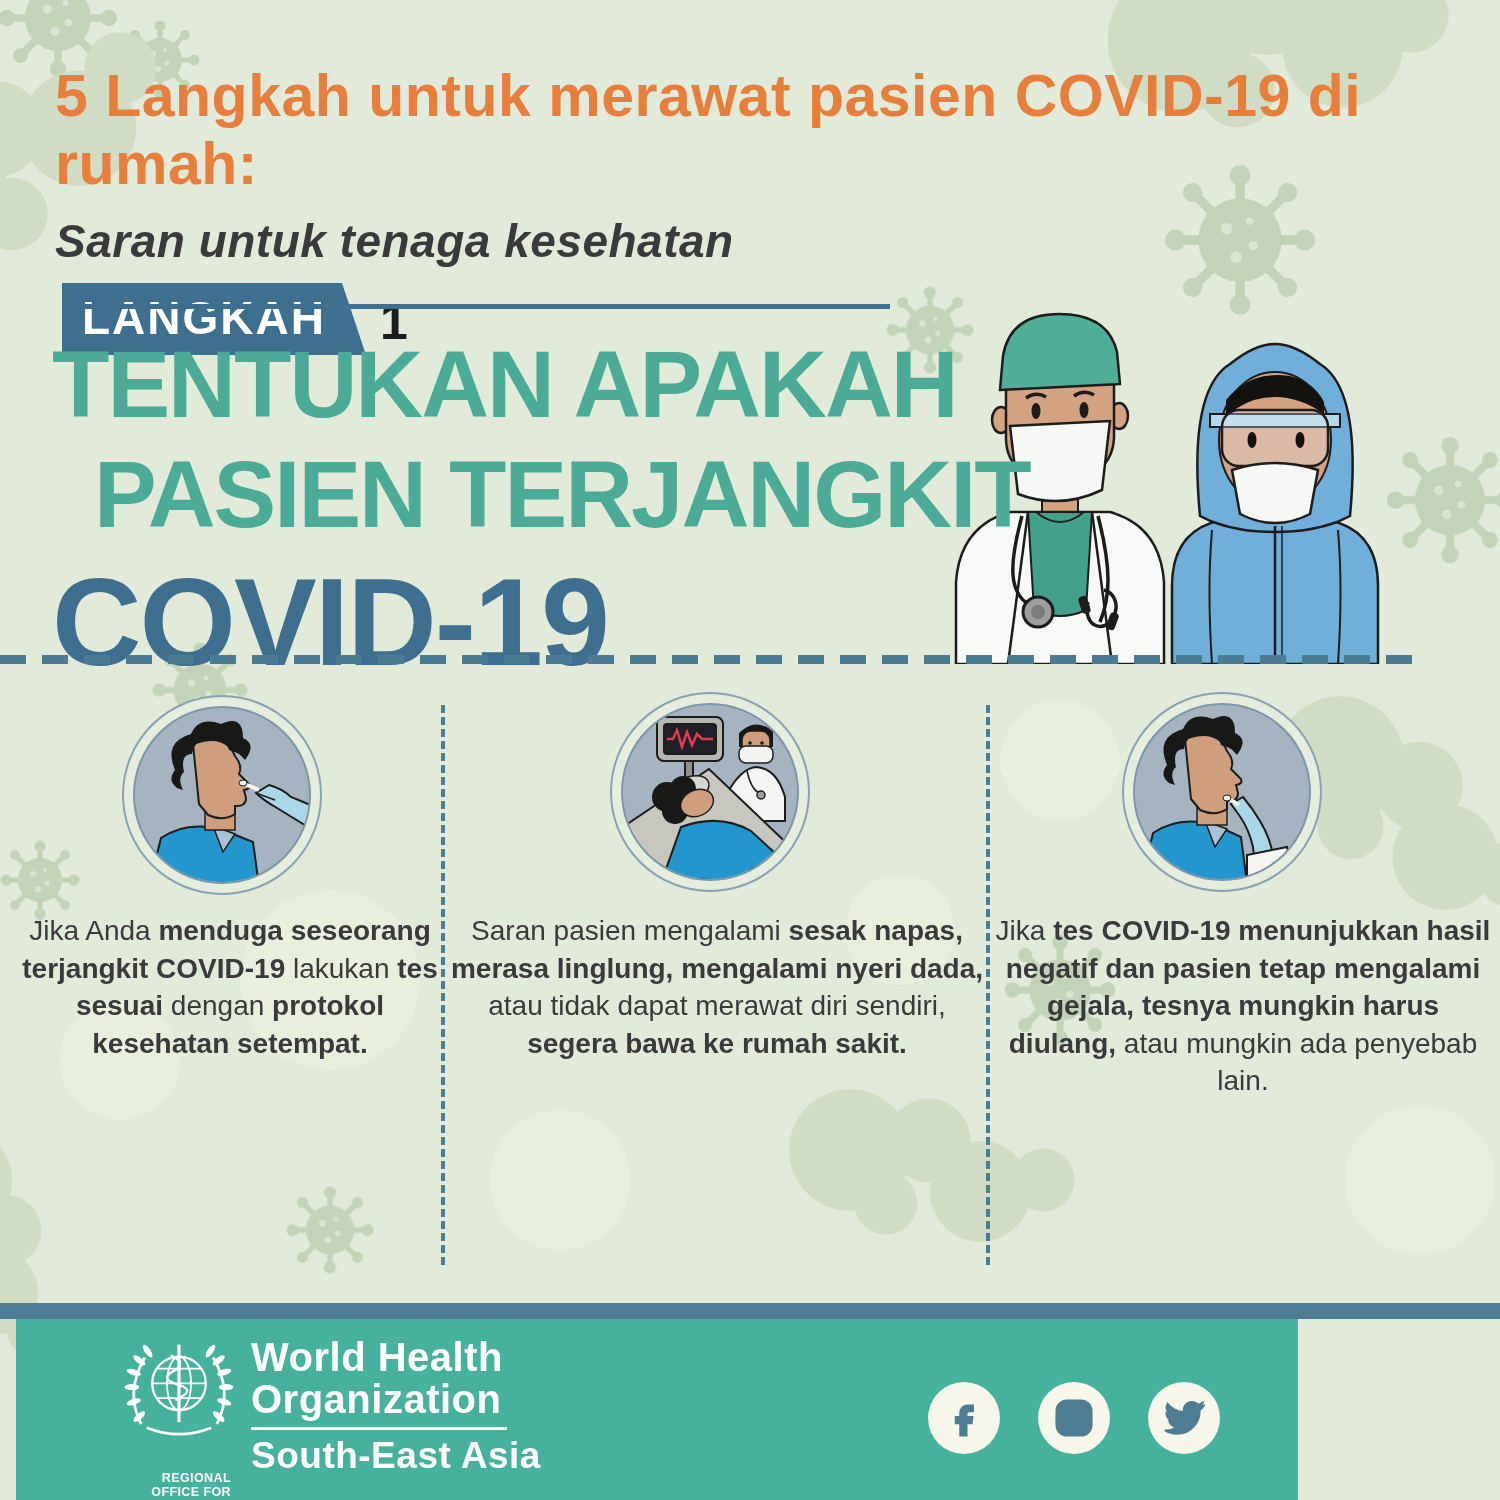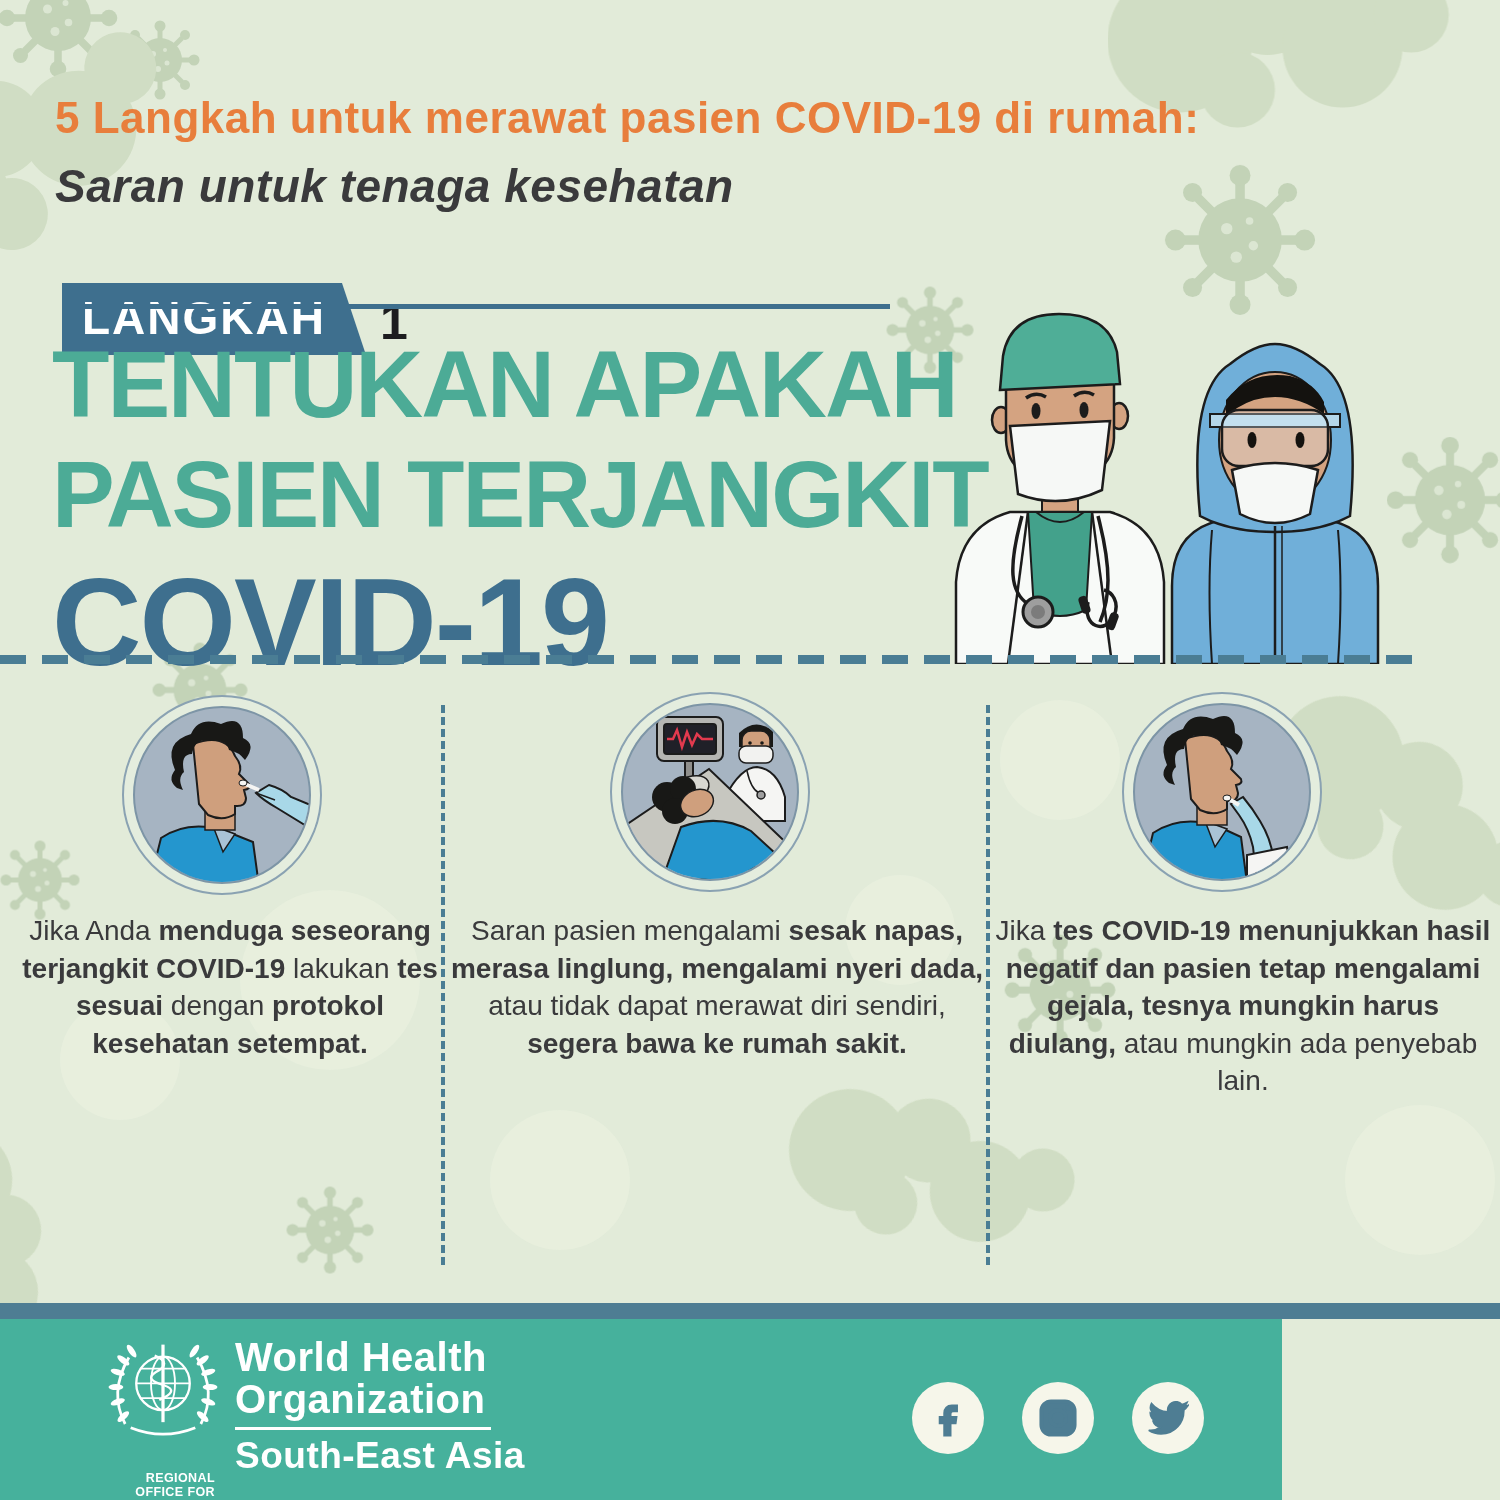--- a/index.html
+++ b/index.html
@@ -4,34 +4,34 @@
 <style>
   html,body{margin:0;padding:0;}
   body{font-family:"Liberation Sans", sans-serif; background:#888;}
   #poster{position:relative;width:1500px;height:1500px;background:#e2ebd9;overflow:hidden;}
   #poster *{box-sizing:border-box;}
 
   .deco{position:absolute;inset:0;z-index:0;pointer-events:none;}
 
   
   .hdr{position:absolute;left:55px;top:62px;z-index:2;}
-  .hdr-title{font-size:44px;font-weight:800;color:#E87E3C;letter-spacing:0.5px;margin-top:31px;}
+  .hdr-title{font-size:59px;font-weight:800;color:#E87E3C;letter-spacing:0.5px;}
   .hdr-sub{margin-top:16px;font-size:46px;font-weight:800;font-style:italic;color:#3A3A3C;letter-spacing:0.5px;}
 
   
   .badge-row{position:absolute;left:62px;top:243px;z-index:2;display:flex;align-items:flex-end;margin-top:40px;}
   .badge{background:#3E6F8E;color:#fff;font-size:46px;font-weight:800;letter-spacing:2px;
          padding:8px 40px 10px 20px;clip-path:polygon(0 0,calc(100% - 24px) 0,100% 100%,0 100%);}
   .badge-num{color:#1D1D1F;font-size:50px;font-weight:800;margin-left:14px;padding-bottom:4px;}
   .badge-line{position:absolute;left:62px;top:304px;width:828px;height:5px;background:#3E6F8E;z-index:2;}
 
   
   .headline{position:absolute;left:52px;top:338px;z-index:2;line-height:1.0;}
   .hl-teal{font-size:94px;font-weight:800;color:#4CAB96;letter-spacing:-2px;}
-  .hl-teal.l2{margin-top:16px;}
+  .hl-teal.l2{margin-top:16px;margin-left:42px;}
   .hl-blue{margin-top:18px;font-size:124px;font-weight:800;color:#3E6F8E;letter-spacing:-2px;}
 
   .hero{position:absolute;left:860px;top:268px;width:570px;height:396px;z-index:1;}
 
   .dash-h{position:absolute;left:0;top:655px;width:1428px;height:9px;z-index:3;
     background:repeating-linear-gradient(90deg,#4A7D94 0 26px,transparent 26px 42px);}
 
   .dash-v{position:absolute;top:705px;height:560px;width:0;border-left:4px dashed #4A7D94;z-index:2;}
   .dash-v.v1{left:441px;} .dash-v.v2{left:986px;}
 
@@ -43,21 +43,21 @@
 
   
   .coltext{position:absolute;z-index:2;text-align:center;color:#3A3A3C;font-size:28px;line-height:1.34;font-weight:400;}
   .coltext .b{font-weight:800;}
   .coltext.t1{left:18px;  top:912px;width:424px;}
   .coltext.t2{left:447px; top:912px;width:540px;}
   .coltext.t3{left:990px; top:912px;width:506px;}
 
   
   .foot-strip{position:absolute;left:0;top:1303px;width:1500px;height:16px;background:#4E7D93;z-index:2;}
-  .footer{position:absolute;left:0;top:1319px;width:1282px;height:181px;background:#46B19C;z-index:2;}
+  .footer{position:absolute;left:16px;top:1319px;width:1282px;height:181px;background:#46B19C;z-index:2;}
   .who{position:absolute;left:103px;top:18px;display:flex;}
   .who-emblem{width:120px;height:102px;}
   .who-text{margin-left:12px;color:#fff;}
   .who-name{font-size:40px;font-weight:800;line-height:1.04;letter-spacing:0.5px;}
   .who-rule{width:256px;height:3px;background:#fff;margin:7px 0 5px 0;}
   .who-region{font-size:37px;font-weight:800;letter-spacing:0.5px;}
   .who-prefix{position:absolute;left:0px;top:134px;width:112px;text-align:right;font-size:12.5px;font-weight:700;color:#fff;letter-spacing:0.4px;}
 
   .social{position:absolute;right:78px;top:63px;display:flex;gap:38px;}
   .soc{width:72px;height:72px;border-radius:50%;background:#F6F6EA;display:flex;align-items:center;justify-content:center;cursor:pointer;}

